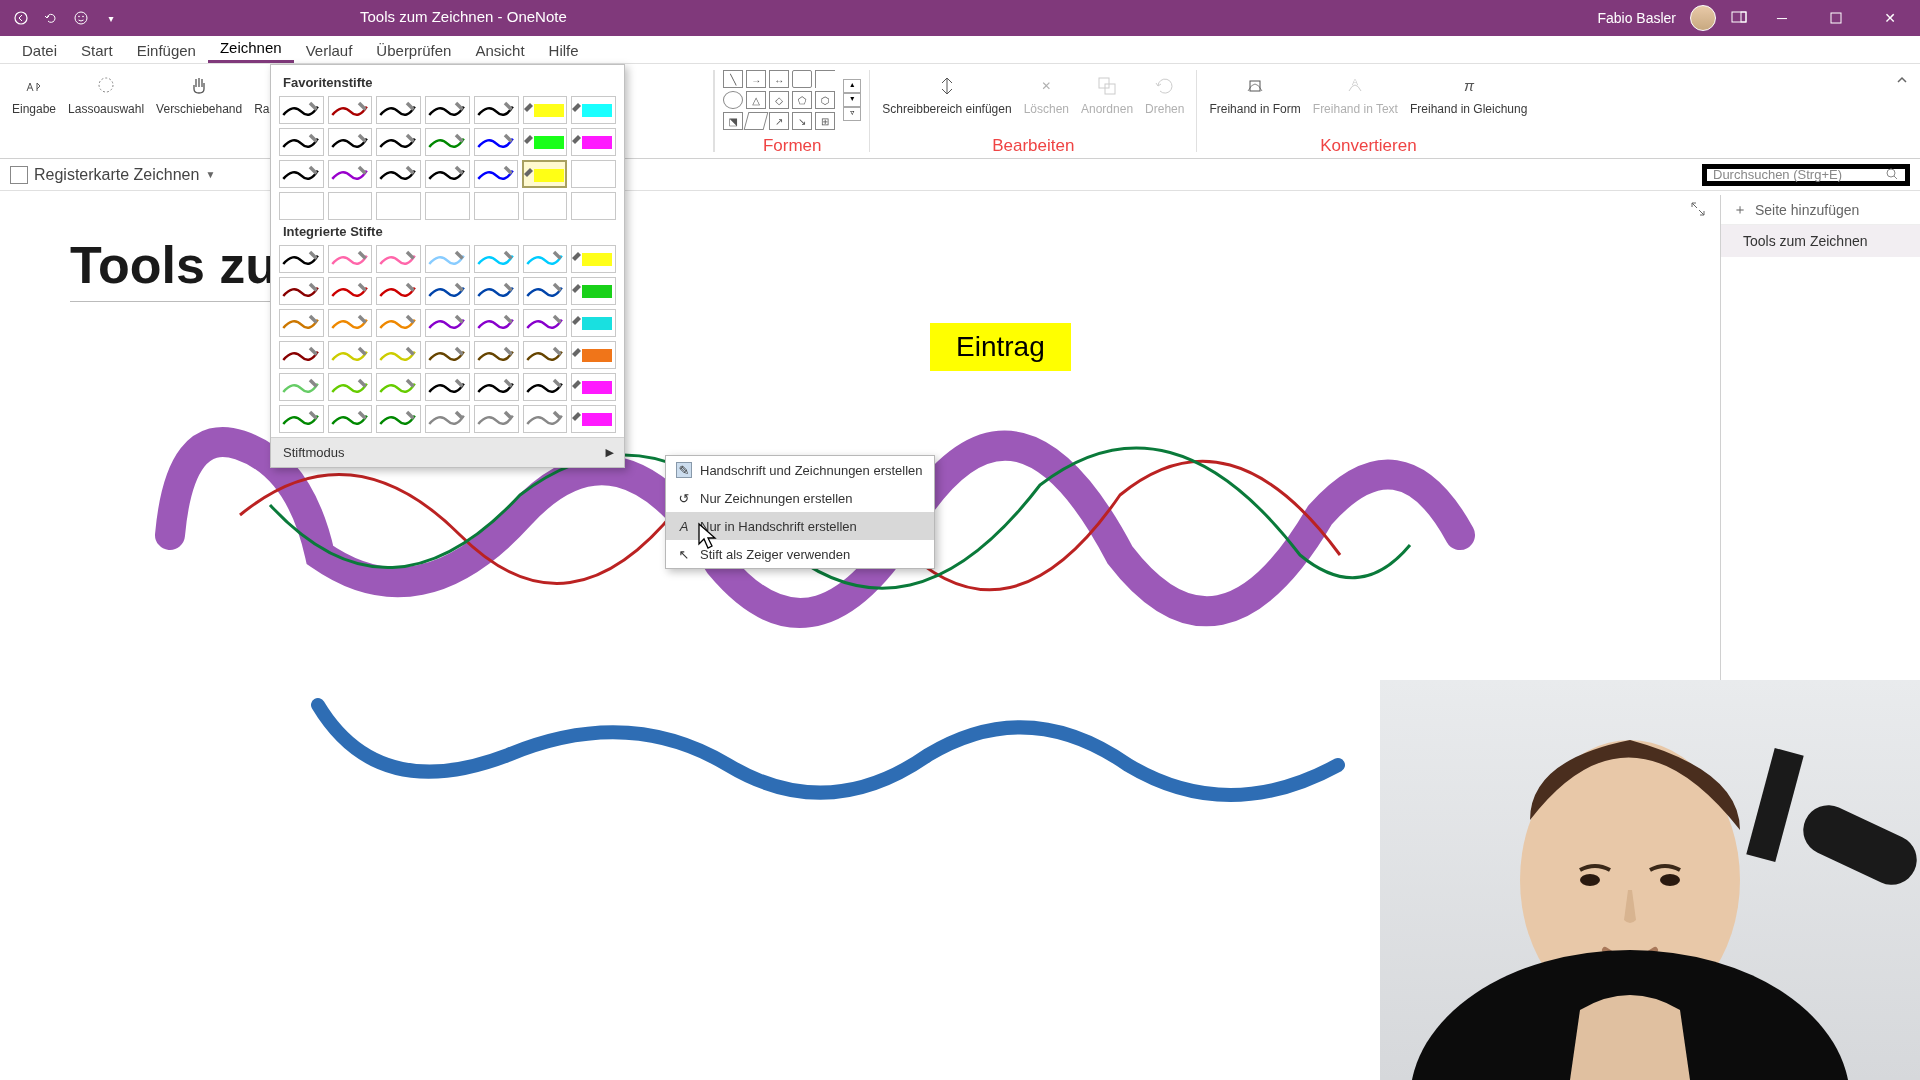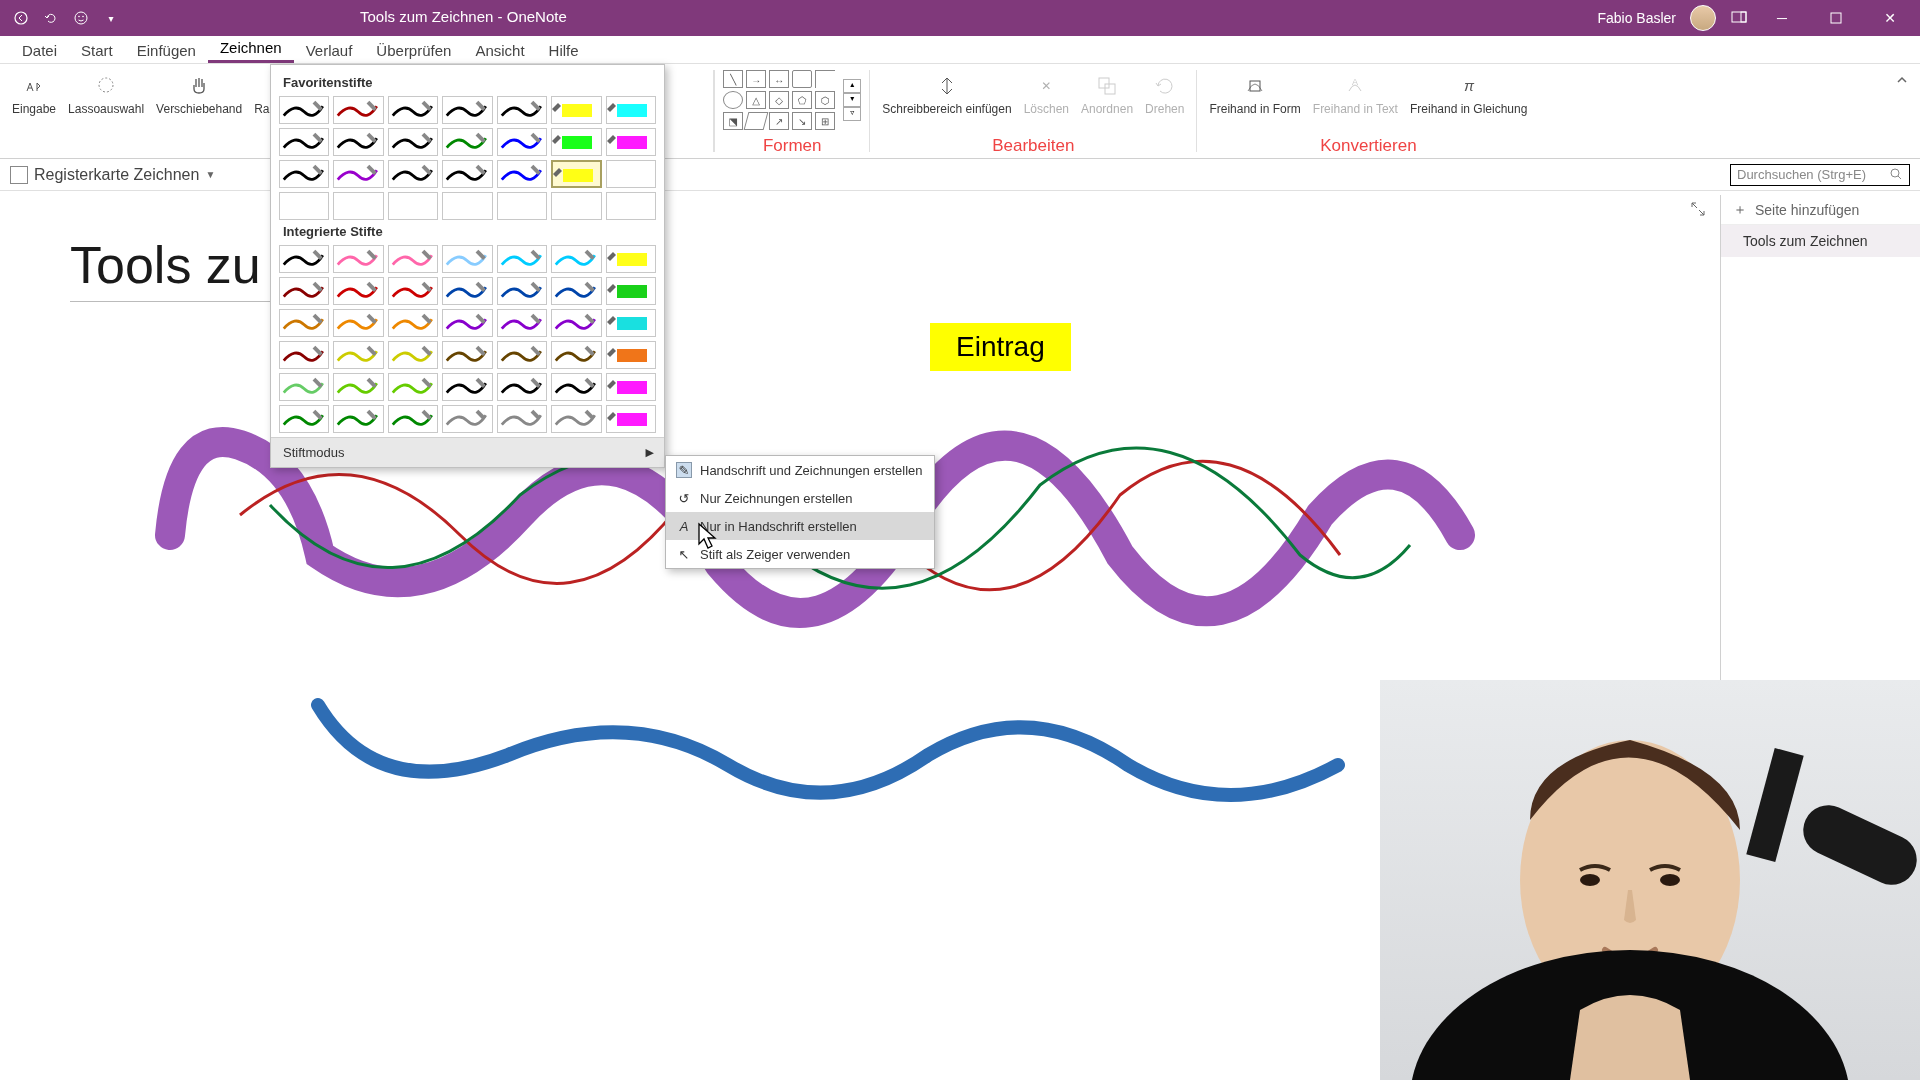--- a/index.html
+++ b/index.html
@@ -26,43 +26,43 @@
 .ribbon-btn .bi { width:28px; height:28px; display:flex; align-items:center; justify-content:center; }
 .ribbon-label { font-size:17px; color:#ef4444; text-align:center; margin-top:auto; }
 .ribbon-sep { width:1px; background:#e0e0e0; margin:6px 0; }
 .collapse-btn { position:absolute; right:8px; top:6px; width:20px; height:20px; cursor:pointer; display:flex; align-items:center; justify-content:center; }
 
 .shapes-grid { display:grid; grid-template-columns:repeat(5,20px); grid-auto-rows:18px; gap:3px; }
 .shapes-grid div { border:1px solid #888; font-size:10px; display:flex; align-items:center; justify-content:center; color:#555; }
 .shapes-expand { width:18px; display:flex; flex-direction:column; justify-content:space-around; margin-left:4px; }
 .shapes-expand span { height:14px; border:1px solid #aaa; font-size:8px; text-align:center; cursor:pointer; }
 
-.pen-gallery { position:absolute; left:270px; top:64px; width:395px; background:#fff; border:1px solid #c0c0c0; box-shadow:3px 3px 8px rgba(0,0,0,0.25); z-index:50; padding:6px 8px 0 8px; }
+.pen-gallery { position:absolute; left:270px; top:64px; width:355px; background:#fff; border:1px solid #c0c0c0; box-shadow:3px 3px 8px rgba(0,0,0,0.25); z-index:50; padding:6px 8px 0 8px; }
 .pen-gallery h4 { font-size:13px; font-weight:600; margin:4px 0 6px 4px; color:#333; }
 .pen-row { display:flex; gap:4px; margin-bottom:4px; }
 .pen-swatch { width:52px; height:28px; border:1px solid #c8c8c8; background:#fff; cursor:pointer; position:relative; overflow:hidden; }
 .pen-swatch.sel { border:2px solid #a8a060; background:#fffad0; }
 .pen-swatch svg { width:100%; height:100%; }
 .pen-gallery .mode-row { height:30px; background:#e8e8e8; display:flex; align-items:center; padding:0 12px; margin:4px -8px 0 -8px; font-size:13px; color:#333; cursor:pointer; border-top:1px solid #d0d0d0; position:relative; }
 .pen-gallery .mode-row .chev { position:absolute; right:10px; font-size:11px; }
 
 .submenu { position:absolute; left:665px; top:455px; width:270px; background:#fff; border:1px solid #b8b8b8; box-shadow:3px 3px 8px rgba(0,0,0,0.25); z-index:60; }
 .submenu .item { height:28px; display:flex; align-items:center; padding:0 10px; font-size:13px; color:#333; cursor:pointer; gap:8px; }
 .submenu .item.hover { background:#d8d8d8; }
 .submenu .mi { width:16px; height:16px; display:flex; align-items:center; justify-content:center; font-size:13px; }
 
 .sub-bar { height:32px; background:#fff; border-bottom:1px solid #e0e0e0; display:flex; align-items:center; padding:0 10px; gap:6px; position:relative; }
 .sub-bar .sq { width:18px; height:18px; border:1px solid #888; }
 .sub-bar .txt { font-size:16px; color:#444; }
 .sub-bar .drop { font-size:10px; color:#666; }
-.sub-bar .sbox { position:absolute; right:10px; width:180px; height:22px; border:1px solid #000000; display:flex; align-items:center; padding:0 6px; font-size:13px; color:#888; }
+.sub-bar .sbox { position:absolute; right:10px; width:208px; height:22px; border:5px solid #000000; display:flex; align-items:center; padding:0 6px; font-size:13px; color:#888; }
 
 .canvas-area { position:absolute; left:0; top:195px; right:200px; bottom:0; background:#fff; }
 .canvas-area .expand-ic { position:absolute; right:10px; top:6px; width:20px; height:20px; cursor:pointer; }
-.page-title { position:absolute; left:70px; top:40px; font-size:52px; color:#1a1a1a; font-weight:400; border-bottom:1px solid #bbb; padding-bottom:6px; padding-right:90px; }
+.page-title { position:absolute; left:70px; top:40px; font-size:52px; color:#1a1a1a; font-weight:700; border-bottom:1px solid #bbb; padding-bottom:6px; padding-right:90px; }
 .note-box { position:absolute; left:930px; top:128px; background:#ffff00; padding:8px 26px; font-size:28px; font-weight:500; color:#000; }
 
 .right-panel { position:absolute; right:0; top:195px; width:200px; bottom:0; border-left:1px solid #d0d0d0; background:#fff; }
 .right-panel .add { height:30px; display:flex; align-items:center; padding:0 12px; gap:8px; font-size:14px; color:#666; cursor:pointer; border-bottom:1px solid #eee; }
 .right-panel .page-item { padding:8px 22px; font-size:14px; color:#333; background:#f2eef2; cursor:pointer; }
 
 .webcam { position:absolute; right:0; bottom:0; width:540px; height:400px; background:linear-gradient(#e9ebed,#d6d8db); z-index:40; }
 .cursor { position:absolute; left:697px; top:522px; z-index:100; pointer-events:none; }
 
 svg.strk { position:absolute; overflow:visible; }

